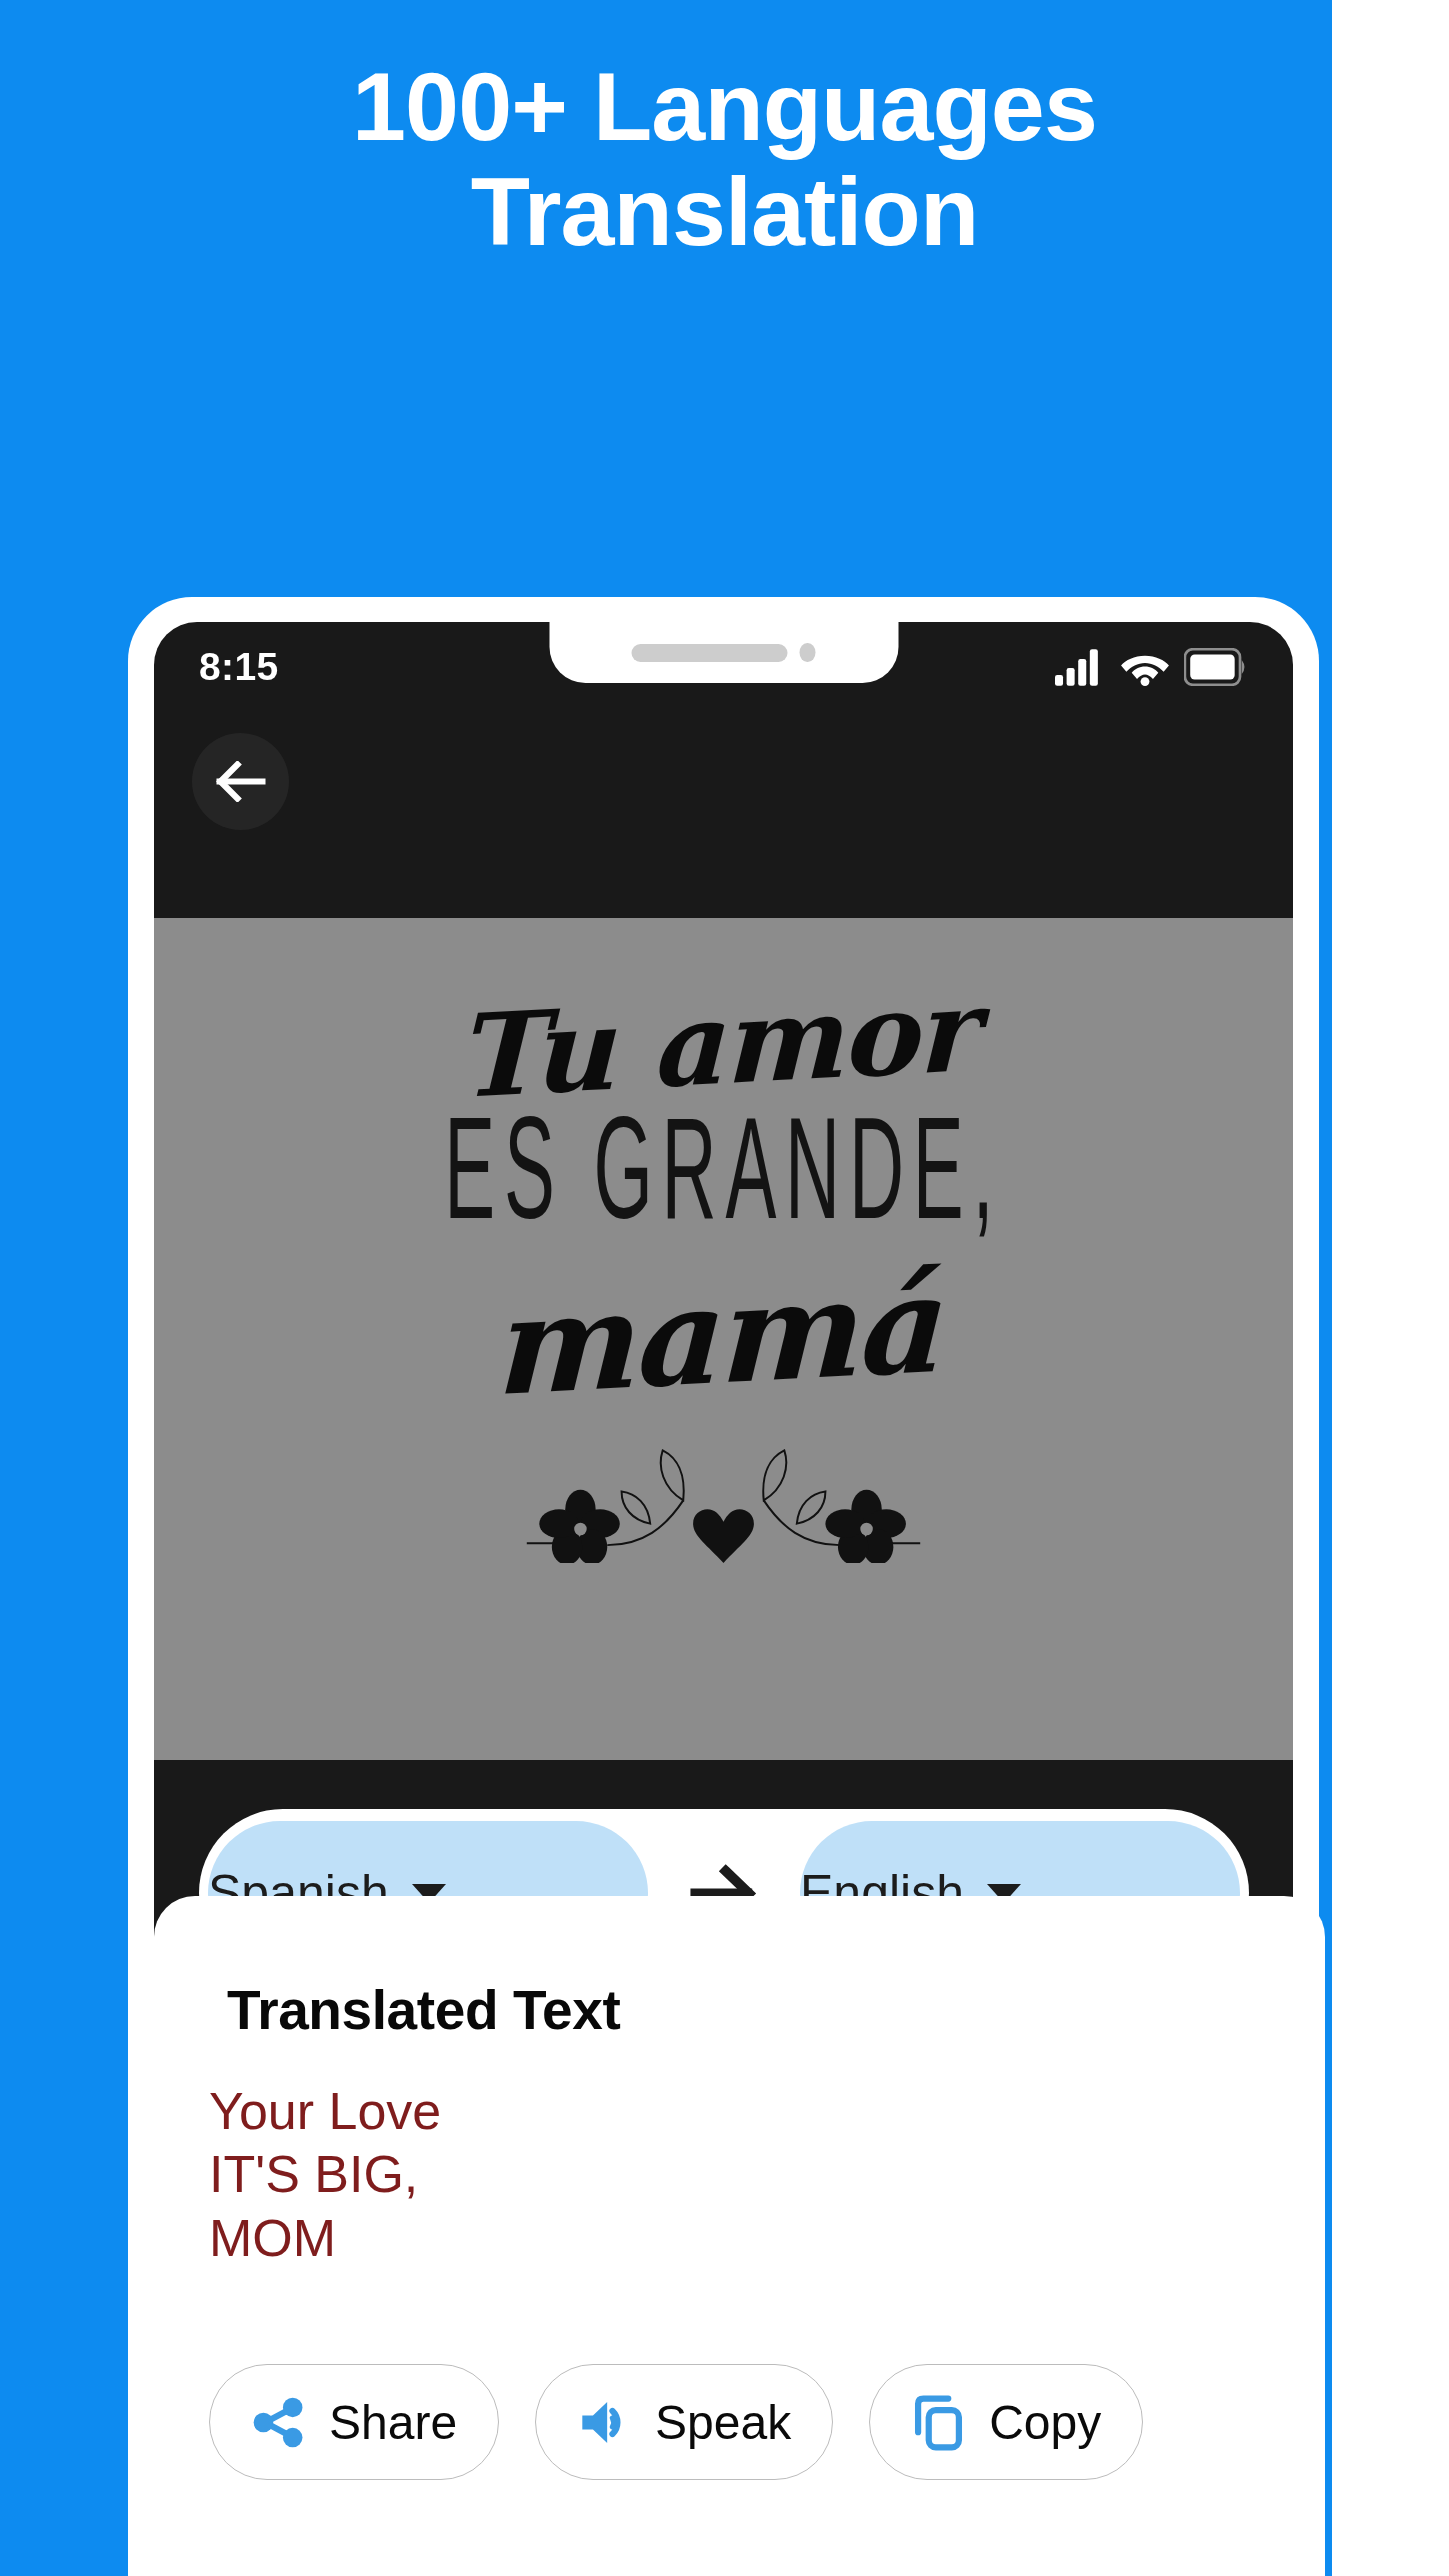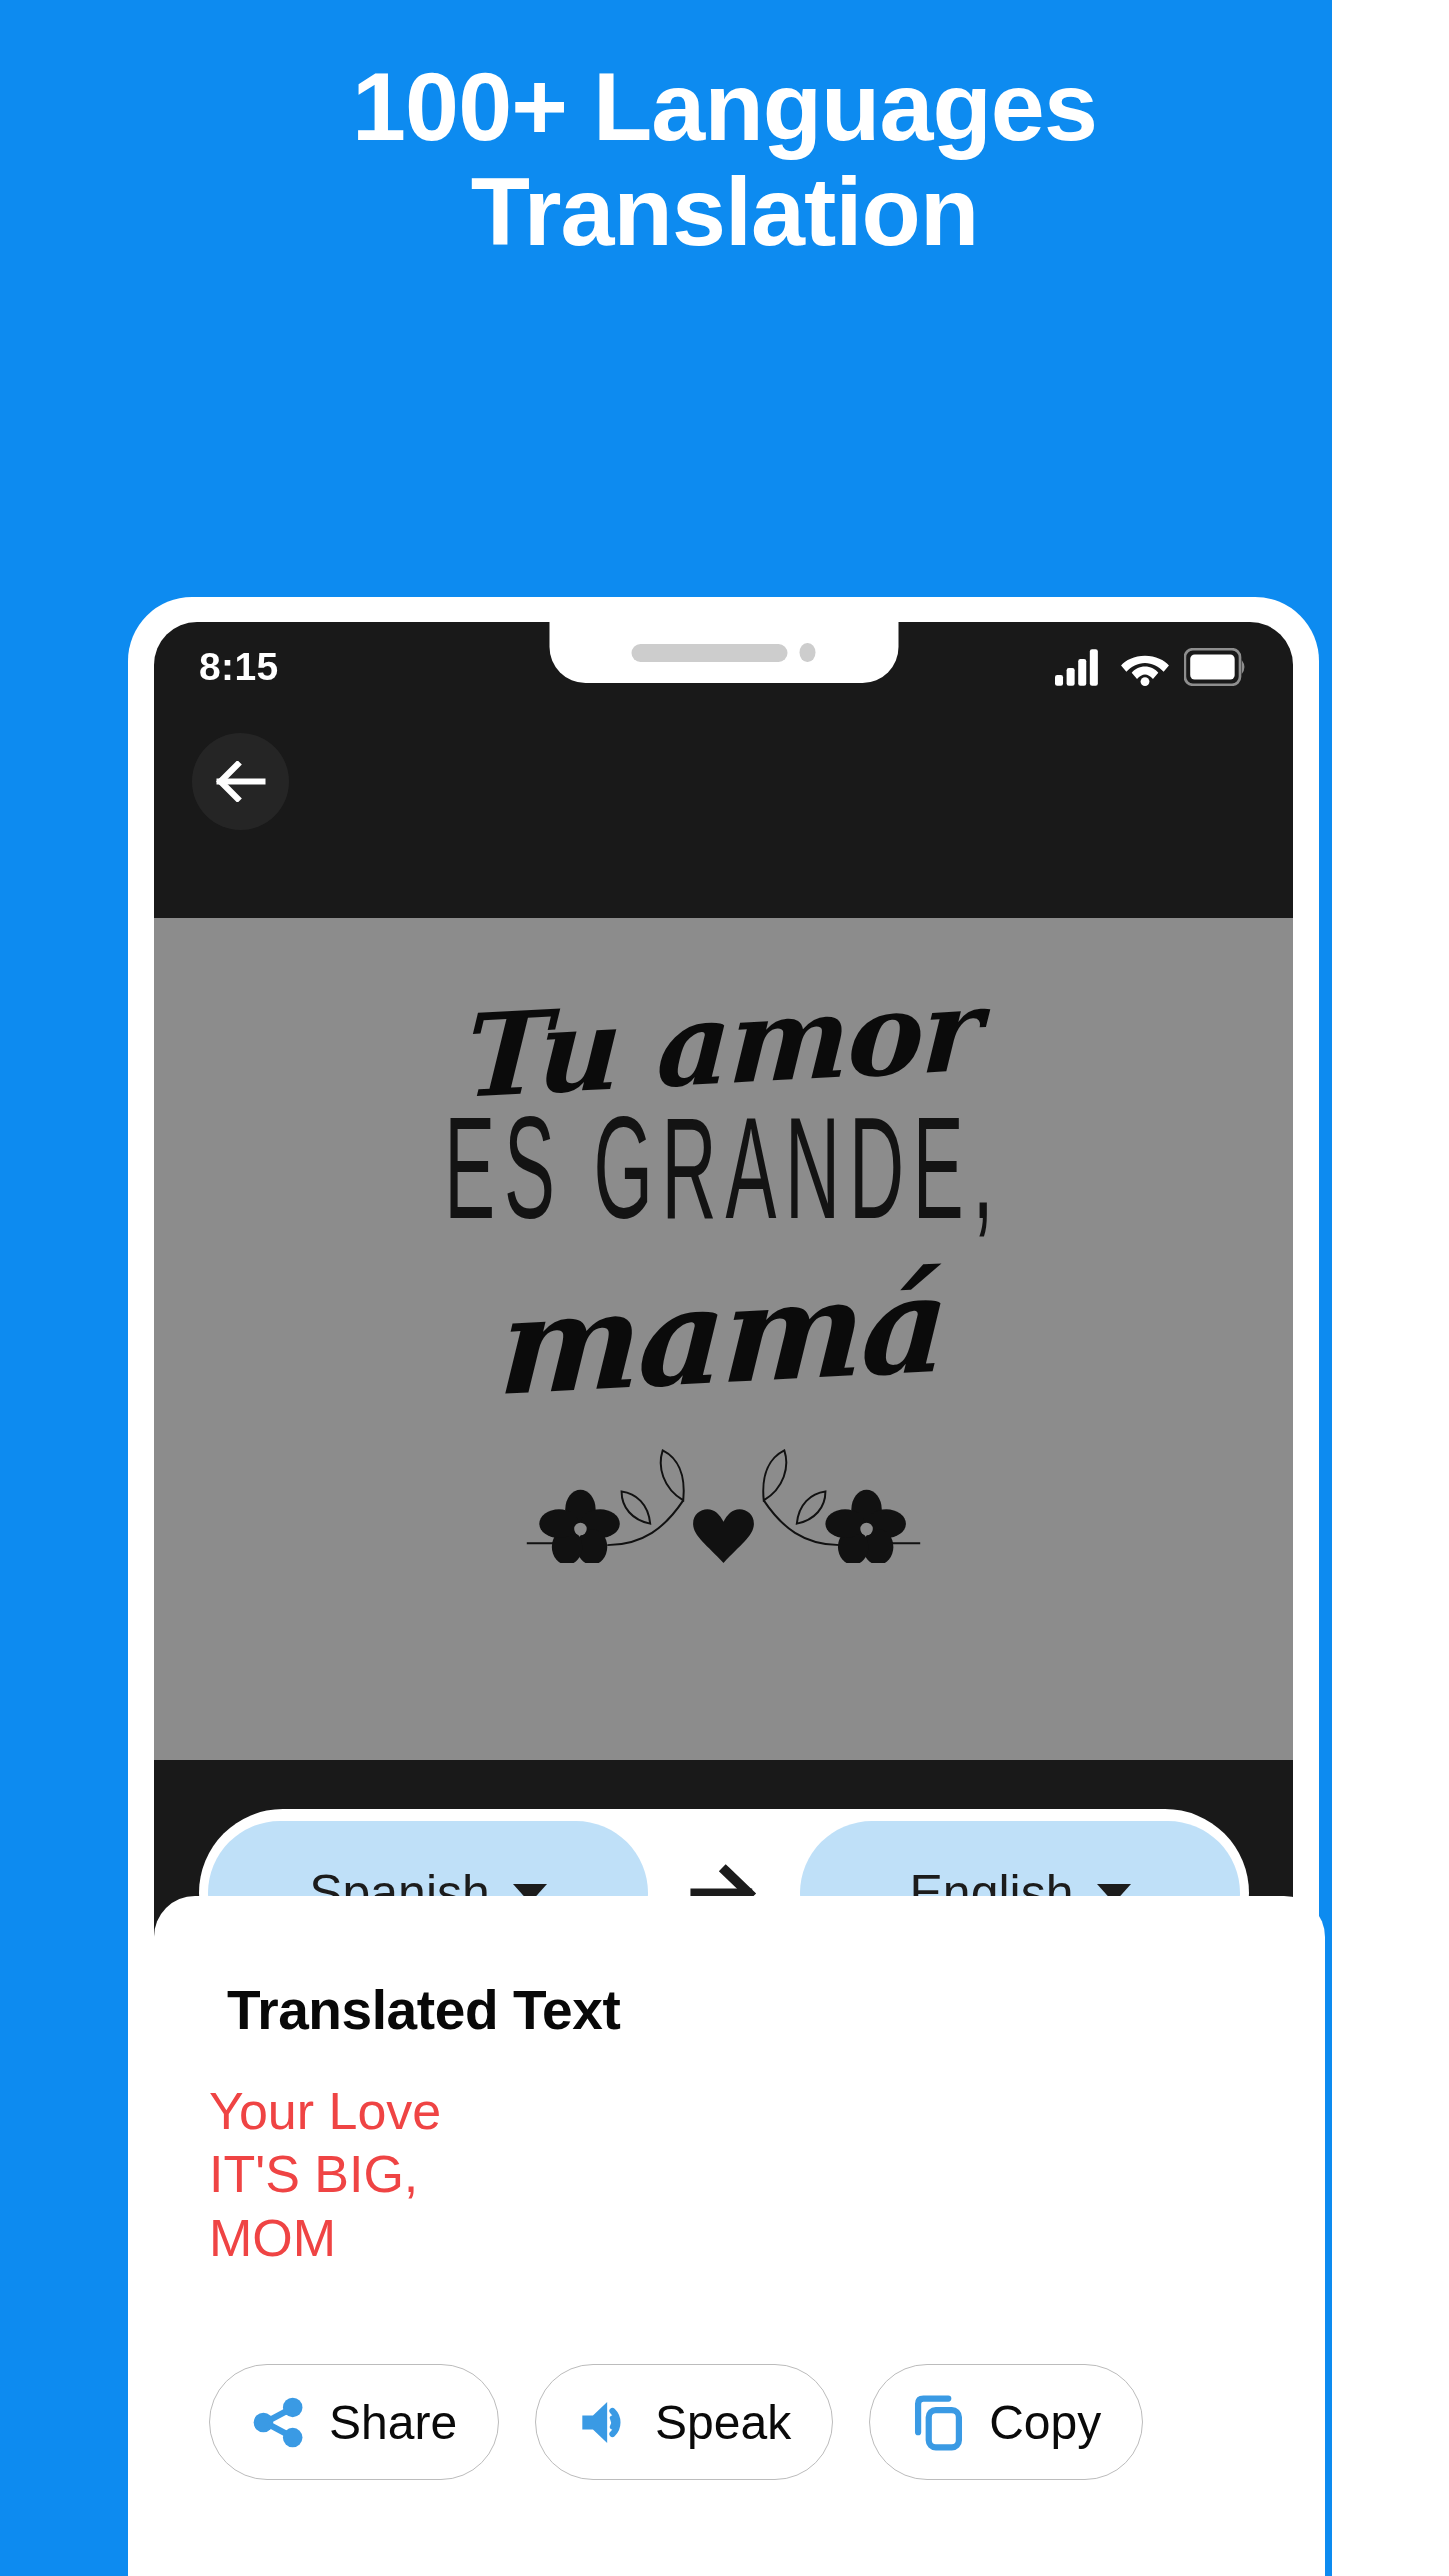--- a/index.html
+++ b/index.html
@@ -204,21 +204,21 @@
     box-sizing: border-box;
     z-index: 4;
   }
   .lang-pill {
     width: 440px;
     height: 145px;
     border-radius: 72px;
     background: #bfe0f8;
     display: flex;
     align-items: center;
-    justify-content: center;
+    justify-content: flex-start;
     gap: 23px;
     cursor: pointer;
   }
   .lang-label {
     font-size: 50px;
     color: #1c1c1c;
     font-family: "Liberation Sans", sans-serif;
   }
   .caret {
     width: 0;
@@ -251,21 +251,21 @@
     font-size: 55px;
     font-weight: bold;
     color: #080808;
     letter-spacing: -0.4px;
     margin: 18px;
   }
   .result-body {
     margin-top: 38px;
     font-size: 52px;
     line-height: 1.22;
-    color: #ef4444;
+    color: #7f1d1d;
     white-space: pre-line;
   }
 
   
   .actions {
     position: absolute;
     left: 55px;
     top: 468px;
     display: flex;
     gap: 36px;

